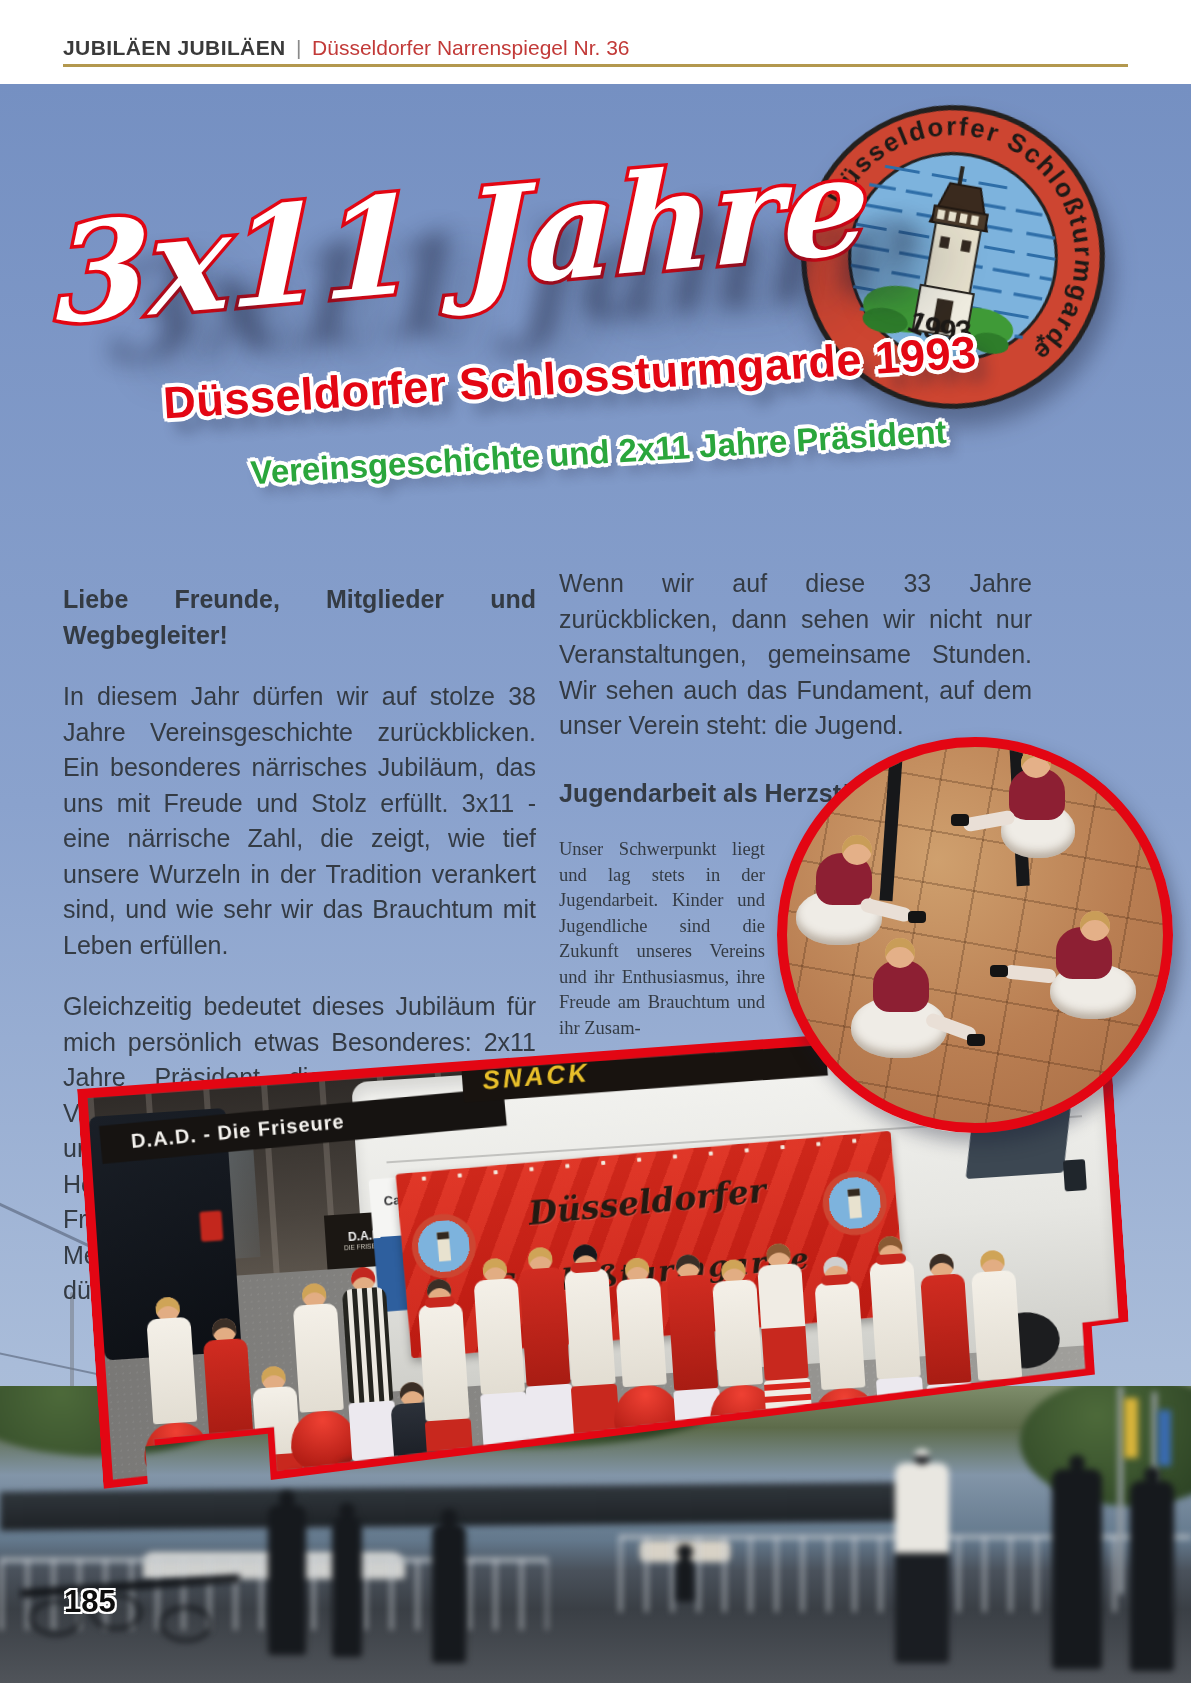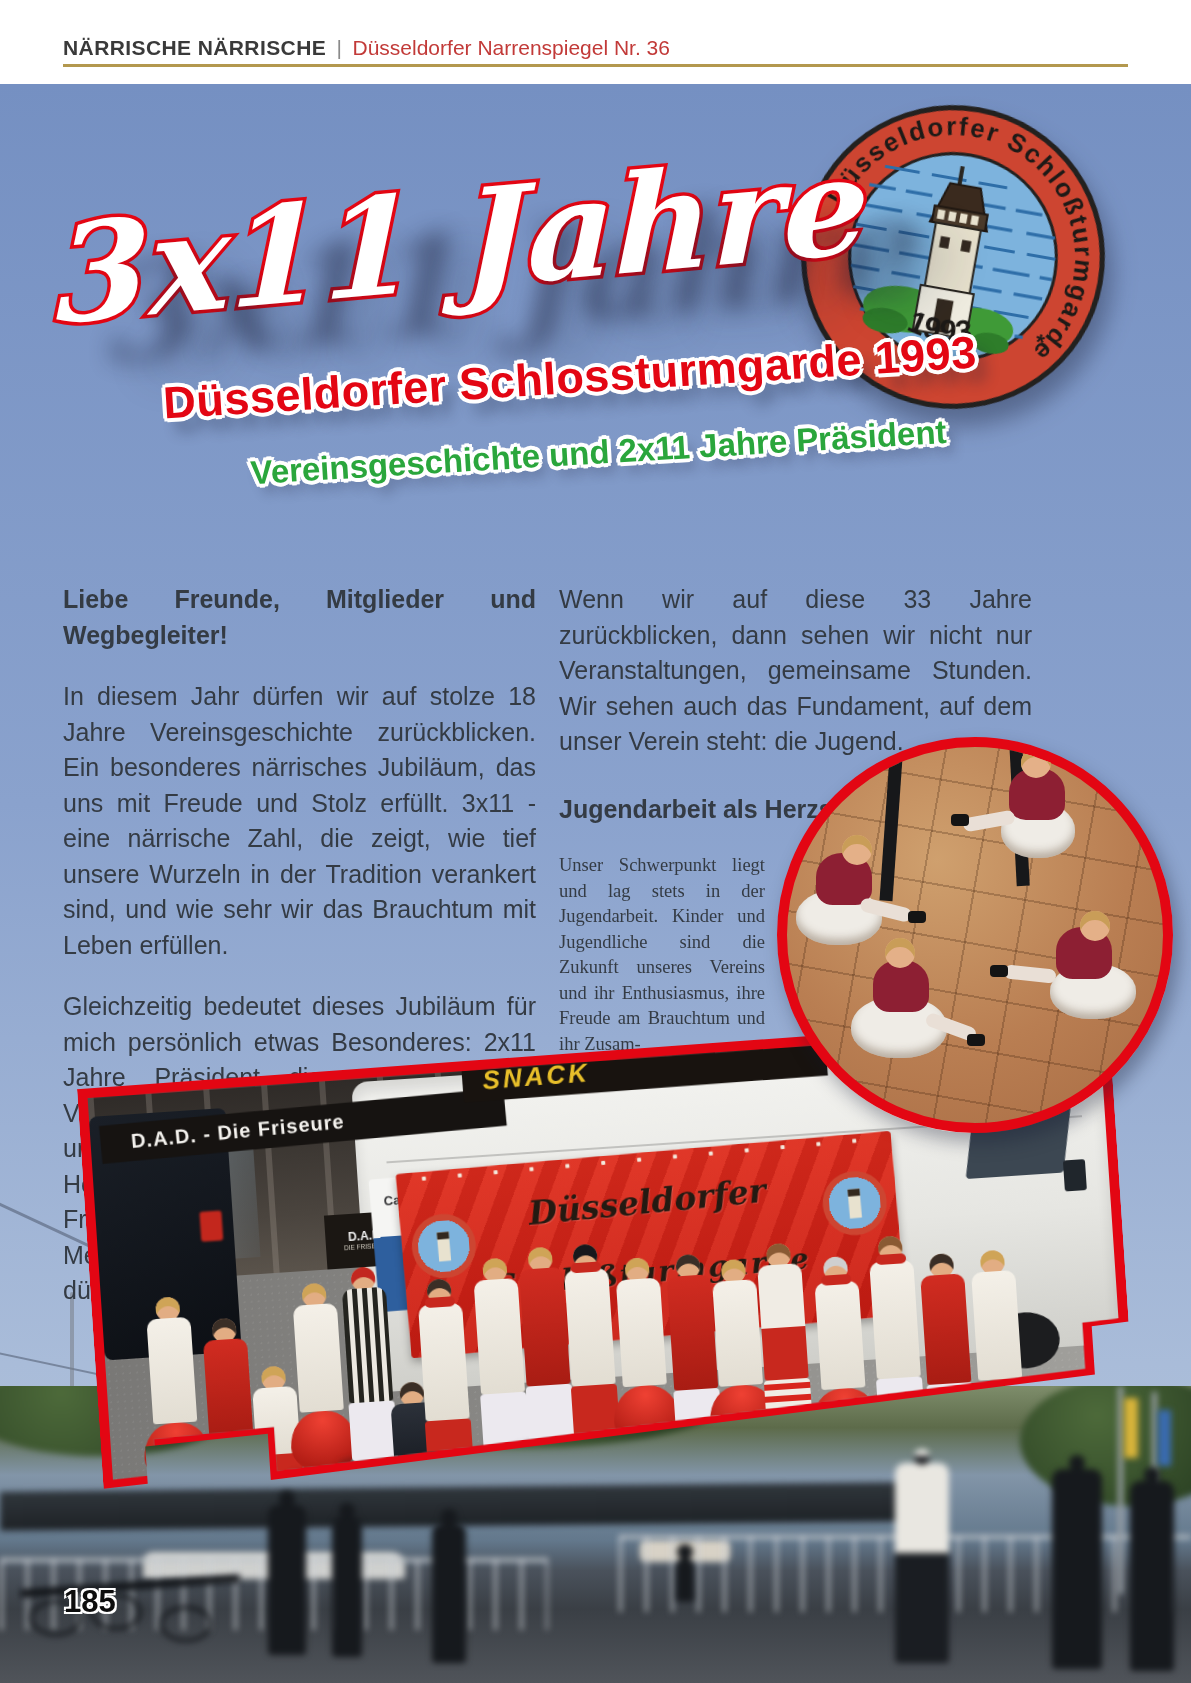--- a/index.html
+++ b/index.html
@@ -39,21 +39,21 @@
      font-size:33px;font-weight:bold;white-space:nowrap;transform:rotate(-3.4deg);}
 
   
   .club-logo{position:absolute;left:798px;top:102px;width:310px;height:310px;z-index:11;
      transform:rotate(10deg);filter:drop-shadow(10px 16px 12px rgba(20,25,50,.38));}
 
   
   .col{position:absolute;z-index:3;color:#343b44;}
   .col p{margin:0 0 26px;font-size:25px;line-height:1.42;text-align:justify;}
   .col-left{left:63px;top:582px;width:473px;}
-  .col-right{left:559px;top:582px;width:473px;}
+  .col-right{left:559px;top:566px;width:473px;}
   .salutation{font-weight:bold;}
   .subheading{font-weight:bold;font-size:19.5px;margin:0 0 24px;}
   .narrow{width:206px;font-size:18.5px !important;line-height:1.38 !important;font-family:Liberation Serif, serif;}
 
   
   .circle-photo{position:absolute;left:777px;top:737px;width:376px;height:376px;z-index:6;
      border:10px solid #e30613;border-radius:50%;overflow:hidden;
      background:
        repeating-linear-gradient(100deg, rgba(60,30,10,.25) 0 2px, transparent 2px 52px),
        repeating-linear-gradient(10deg, rgba(60,30,10,.25) 0 2px, transparent 2px 52px),
@@ -211,21 +211,21 @@
     <div class="sil blurred" style="left:1130px;top:32%;width:44px;height:190px;"></div>
     <div class="sil blurred" style="left:676px;top:58%;width:18px;height:44px;"></div>
     <div class="bike blurred" style="left:30px;top:72%;"></div>
     <div class="bike blurred" style="left:90px;top:70%;"></div>
     <div class="bike blurred" style="left:160px;top:74%;"></div>
     <div class="prom-layer blurred" style="left:20px;top:66%;width:220px;height:8px;background:#101317;transform:rotate(-4deg);"></div>
   </div>
 
   <div style="position:absolute;left:0;top:0;width:1191px;height:84px;background:#ffffff;z-index:8;"></div>
   <div class="page-header">
-    <span class="hdr-section">NÄRRISCHE NÄRRISCHE</span>
+    <span class="hdr-section">JUBILÄEN JUBILÄEN</span>
     <span class="hdr-div">|</span>
     <span class="hdr-pub">Düsseldorfer Narrenspiegel Nr. 36</span>
   </div>
   <div class="gold-rule"></div>
 
   <div class="script-title">3x11 Jahre</div>
   <div class="headline ol-red">Düsseldorfer Schlossturmgarde 1993</div>
   <div class="subheadline ol-green">Vereinsgeschichte und 2x11 Jahre Präsident</div>
 
   <div class="club-logo">
@@ -268,21 +268,21 @@
       <path id="arcBottom" d="M 58,182 A 110,110 0 0 0 242,182" fill="none"></path>
       <text font-family="Liberation Sans, sans-serif" font-size="30" font-weight="bold" fill="#1d1a17" text-anchor="middle">
         <textPath href="#arcBottom" startOffset="50%">1993</textPath>
       </text>
       <text x="243" y="224" font-family="Liberation Sans, sans-serif" font-size="22" font-weight="bold" fill="#1d1a17">*</text>
     </svg>
   </div>
 
   <div class="col col-left">
     <p class="salutation">Liebe Freunde, Mitglieder und Wegbegleiter!</p>
-    <p>In diesem Jahr dürfen wir auf stolze 18 Jahre Vereinsgeschichte zurückblicken. Ein besonderes närrisches Jubiläum, das uns mit Freude und Stolz erfüllt. 3x11 - eine närrische Zahl, die zeigt, wie tief unsere Wurzeln in der Tradition verankert sind, und wie sehr wir das Brauchtum mit Leben erfüllen.</p>
+    <p>In diesem Jahr dürfen wir auf stolze 38 Jahre Vereinsgeschichte zurückblicken. Ein besonderes närrisches Jubiläum, das uns mit Freude und Stolz erfüllt. 3x11 - eine närrische Zahl, die zeigt, wie tief unsere Wurzeln in der Tradition verankert sind, und wie sehr wir das Brauchtum mit Leben erfüllen.</p>
     <p>Gleichzeitig bedeutet dieses Jubiläum für mich persönlich etwas Besonderes: 2x11 Jahre Präsident dieses wunderbaren Vereins zu sein. Zwei Jahrzehnte voller unvergesslicher Momente, Herausforderungen und vor allem voller Freude, mit so vielen engagierten Menschen Seite an Seite wirken zu dürfen.</p>
   </div>
   <div class="col col-right">
     <p>Wenn wir auf diese 33 Jahre zurückblicken, dann sehen wir nicht nur Veranstaltungen, gemeinsame Stunden. Wir sehen auch das Fundament, auf dem unser Verein steht: die Jugend.</p>
     <p class="subheading" style="margin-top:32px;">Jugendarbeit als Herzstück</p>
     <p class="narrow">Unser Schwerpunkt liegt und lag stets in der Jugendarbeit. Kinder und Jugendliche sind die Zukunft unseres Vereins und ihr Enthusiasmus, ihre Freude am Brauchtum und ihr Zusam-</p>
   </div>
 
   <div class="circle-photo">
     <div class="tbl-leg" style="left:26%;height:42%;transform:rotate(4deg);"></div>

